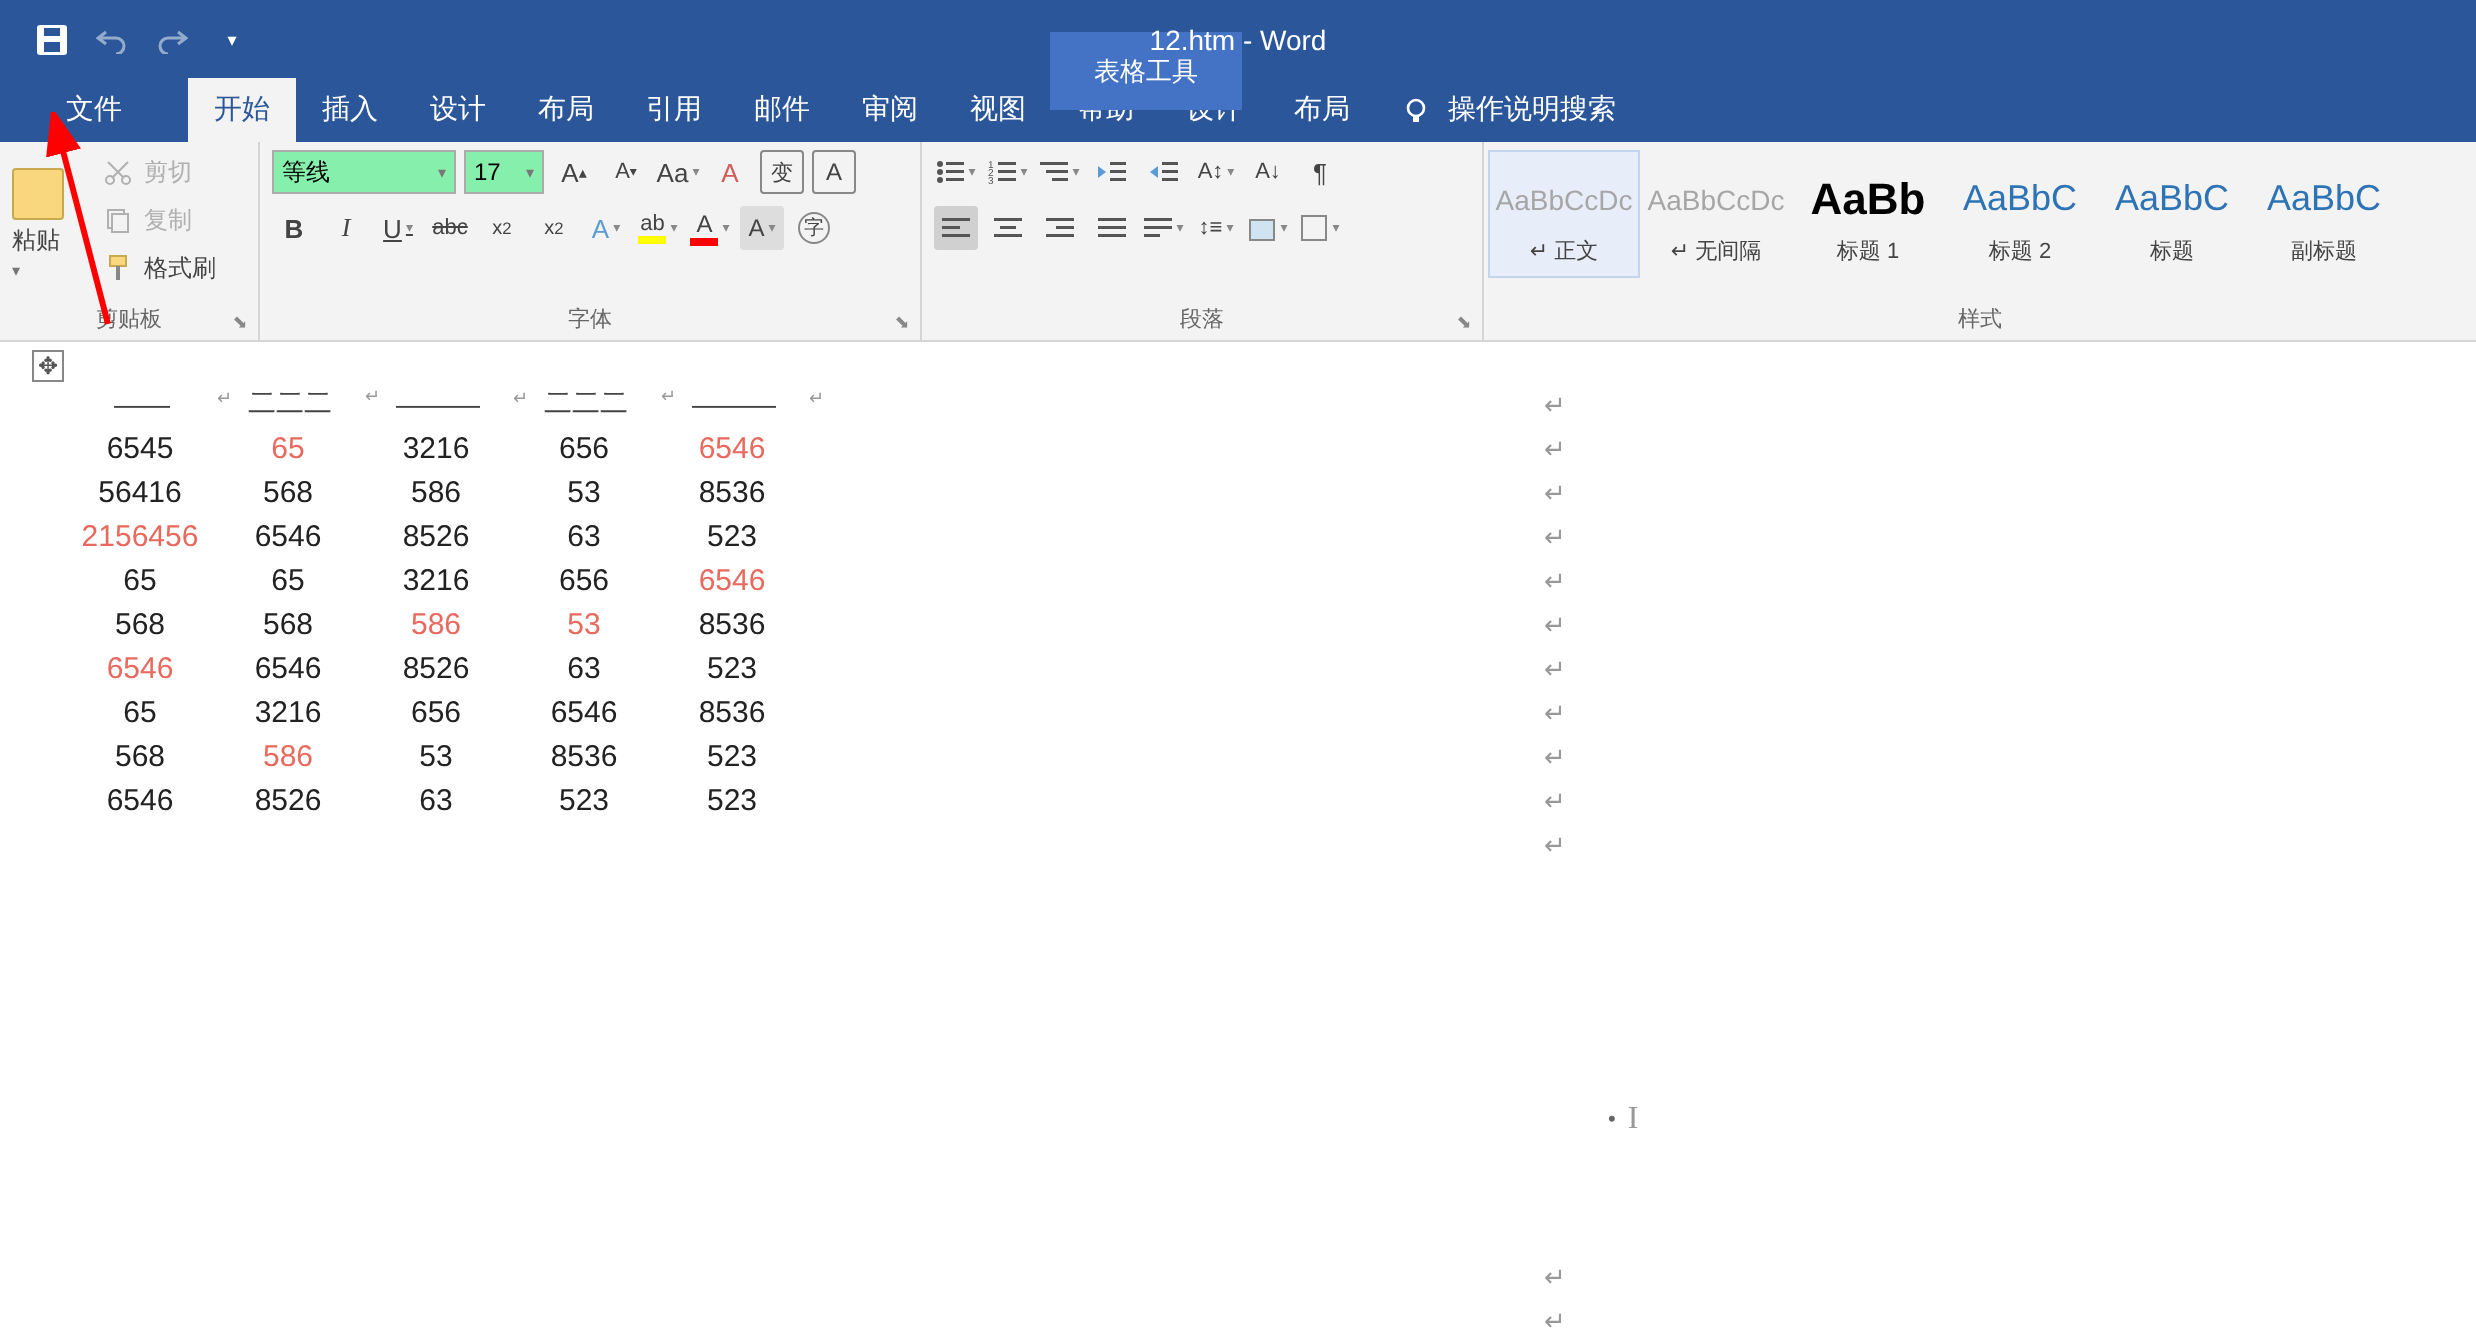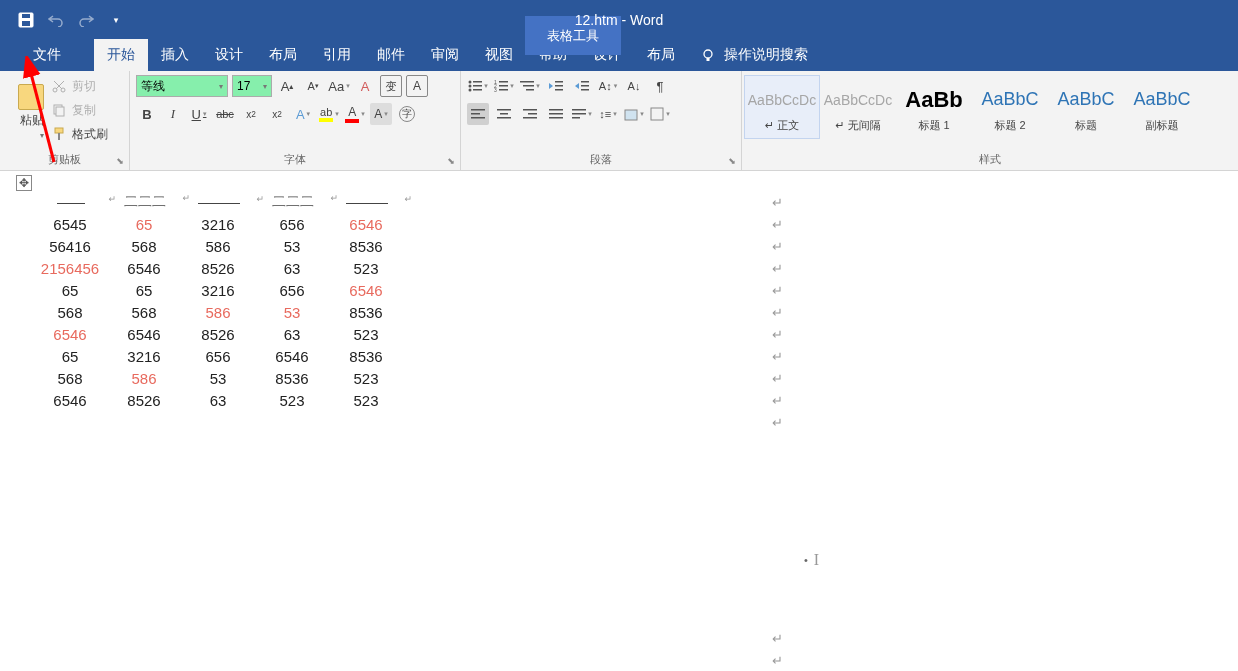--- a/index.html
+++ b/index.html
@@ -24,21 +24,21 @@
 
 
 .ribbon { height: 100px; background: #f3f3f3; border-bottom: 1px solid #d4d4d4; display: flex; }
 .group { border-right: 1px solid #d4d4d4; display: flex; flex-direction: column; position: relative; }
 .group-content { flex: 1; display: flex; padding: 4px 6px; }
 .group-label { height: 18px; text-align: center; font-size: 11px; color: #666; position: relative; }
 .group-launcher { position: absolute; right: 3px; bottom: 2px; width: 12px; height: 12px; font-size: 9px; color: #888; cursor: pointer; }
 
 
 .clipboard-group .group-content { align-items: stretch; }
-.paste-btn { width: 38px; display: flex; flex-direction: column; align-items: flex-end; justify-content: center; gap: 2px; cursor: pointer; }
+.paste-btn { width: 38px; display: flex; flex-direction: column; align-items: flex-start; justify-content: center; gap: 2px; cursor: pointer; }
 .paste-icon { width: 26px; height: 26px; background: #f8d77e; border: 1px solid #c9a94f; border-radius: 2px; }
 .clip-sub { display: flex; flex-direction: column; gap: 2px; padding-left: 4px; }
 .clip-item { display: flex; align-items: center; gap: 5px; font-size: 12px; color: #444; cursor: pointer; height: 22px; padding: 0 4px; }
 .clip-item.disabled { color: #b0b0b0; align-items: center; }
 .scissors, .copy-ic, .brush-ic { width: 15px; height: 15px; display: inline-block; }
 
 
 .font-group .group-content { flex-direction: column; gap: 6px; width: 330px; }
 .font-row { display: flex; align-items: center; gap: 4px; }
 .font-select { height: 22px; border: 1px solid #ababab; background: #86efac; font-size: 12px; padding: 0 4px; display: flex; align-items: center; }

